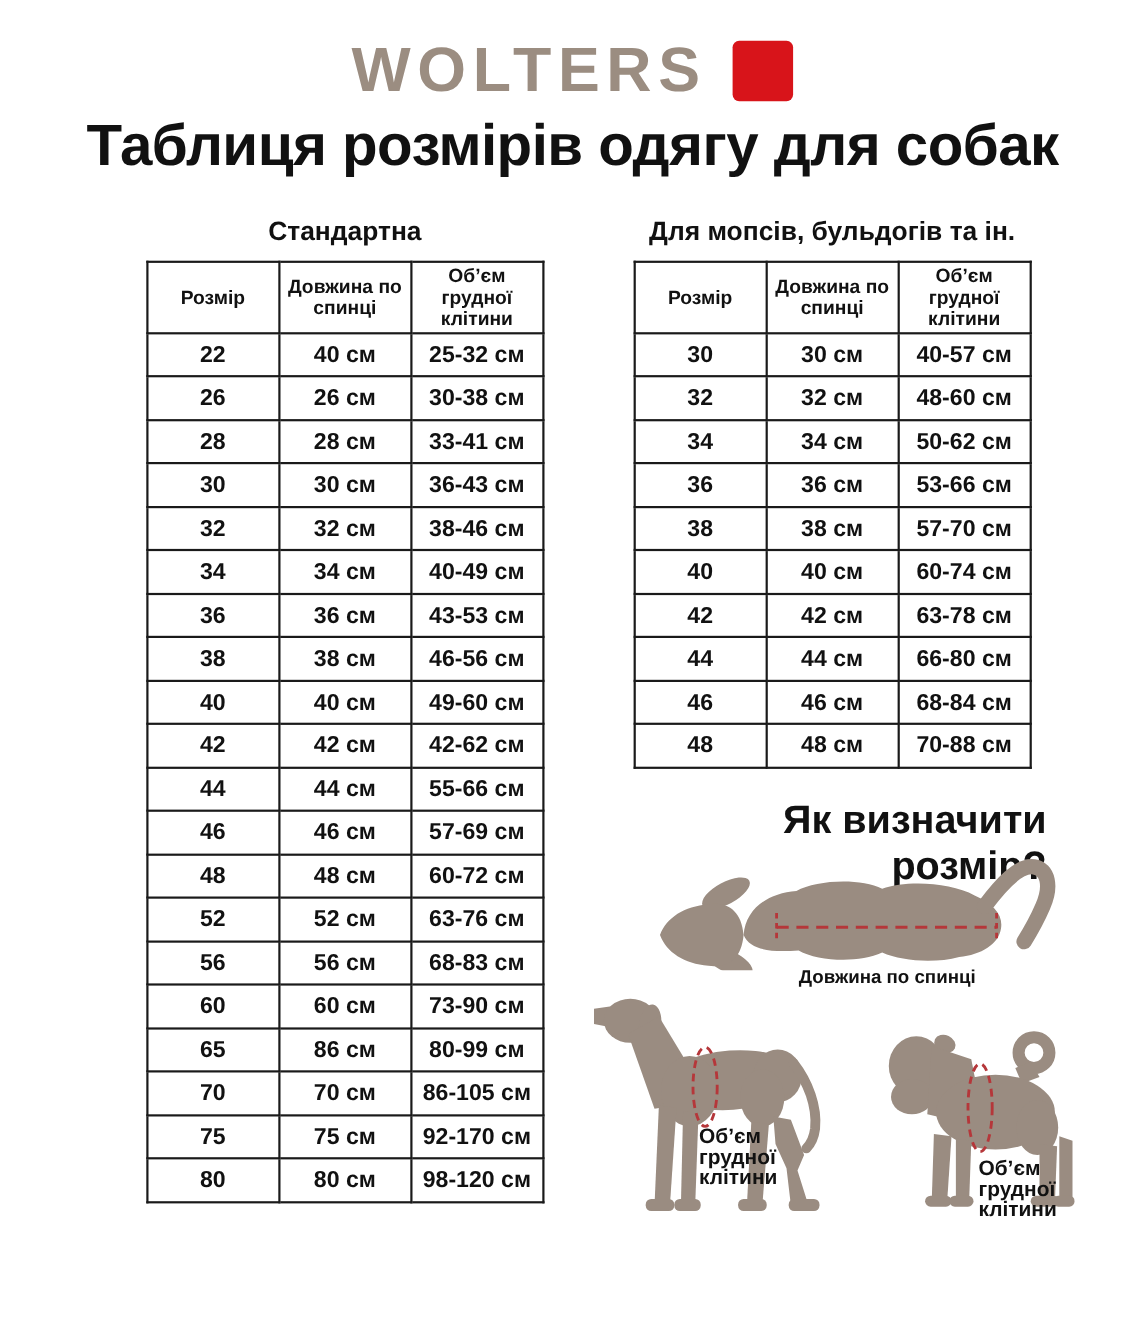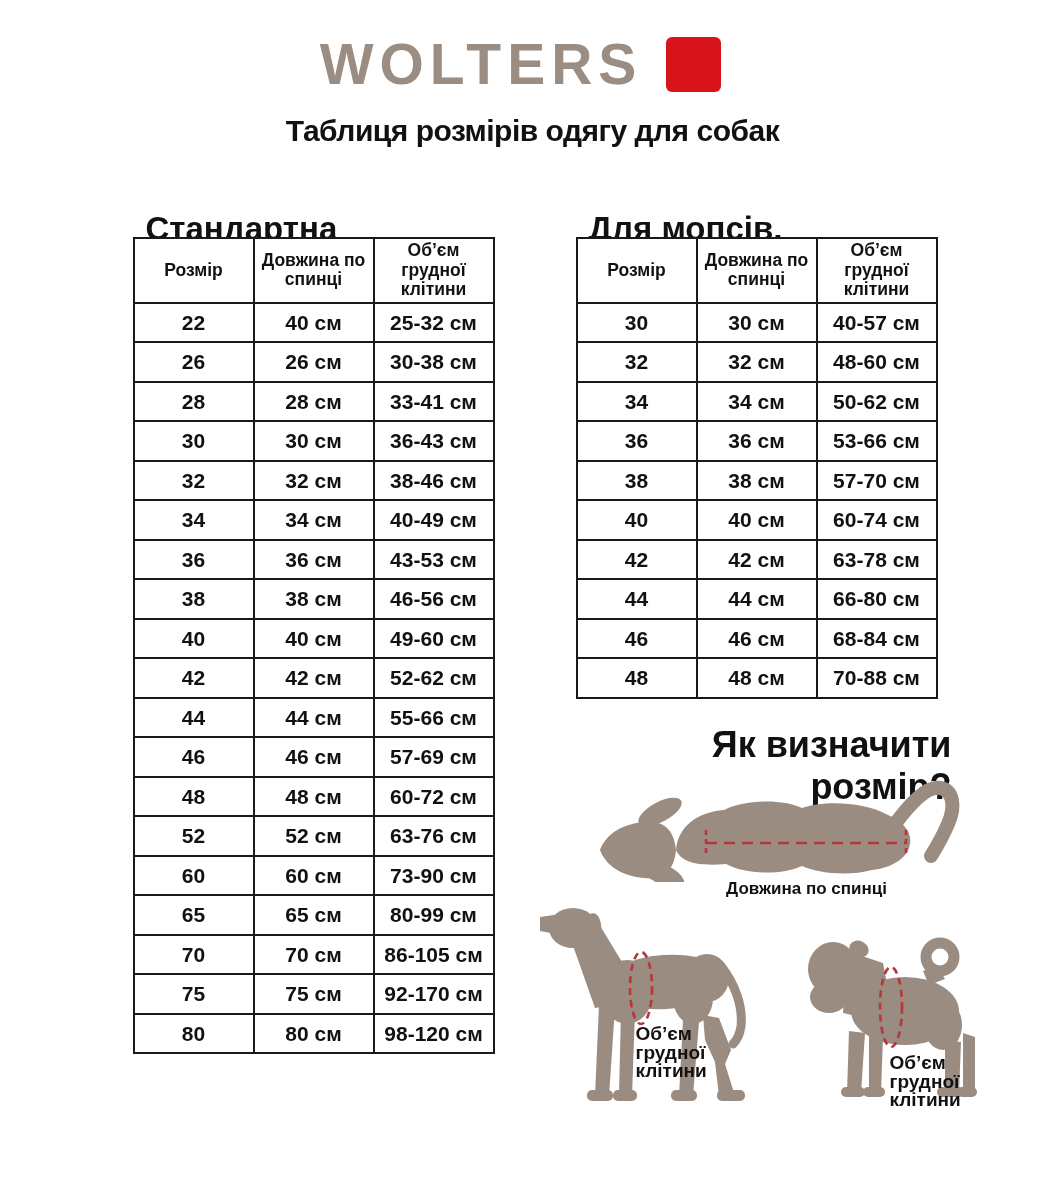--- a/index.html
+++ b/index.html
@@ -13,24 +13,24 @@
   html,body{margin:0;padding:0;background:#ffffff;}
   .canvas{
     position:relative;width:978px;height:1200px;margin:0 auto;background:#fff;
     font-family:"Liberation Sans","DejaVu Sans",sans-serif;color:var(--ink);overflow:hidden;
   }
   
   .logo-row{position:absolute;top:36px;left:0;width:100%;display:flex;justify-content:center;align-items:center;gap:24px;}
   .logo-text{font-size:57px;font-weight:700;letter-spacing:6px;line-height:1;color:var(--logo-text);}
   .logo-square{width:55px;height:55px;border-radius:6px;background:var(--logo-square);}
   
-  .main-title{position:absolute;top:102px;left:0;width:100%;margin:12px;text-align:center;
-    font-size:30px;font-weight:700;letter-spacing:-0.5px;}
-  
-  .table-title{position:absolute;margin:13px;font-size:33px;font-weight:700;}
+  .main-title{position:absolute;top:102px;left:0;width:100%;margin:0;text-align:center;
+    font-size:53px;font-weight:700;letter-spacing:-0.5px;}
+  
+  .table-title{position:absolute;margin:0;font-size:24px;font-weight:700;text-align:center;}
   #std-title{left:101px;top:197px;width:362px;}
   #pug-title{left:544px;top:197px;width:362px;}
   
   table.size{position:absolute;border-collapse:collapse;width:362px;table-layout:fixed;background:#fff;}
   #std-table{left:101px;top:237px;}
   #pug-table{left:544px;top:237px;}
   table.size th,table.size td{border:2px solid var(--border);text-align:center;font-weight:700;vertical-align:middle;}
   table.size th{height:42px;font-size:17.5px;line-height:1.12;padding:2px 4px;}
   table.size td{height:37.5px;font-size:21px;padding:0;}
   
@@ -113,21 +113,21 @@
           <td>46-56 см</td>
         </tr>
         <tr>
           <td>40</td>
           <td>40 см</td>
           <td>49-60 см</td>
         </tr>
         <tr>
           <td>42</td>
           <td>42 см</td>
-          <td>52-62 см</td>
+          <td>42-62 см</td>
         </tr>
         <tr>
           <td>44</td>
           <td>44 см</td>
           <td>55-66 см</td>
         </tr>
         <tr>
           <td>46</td>
           <td>46 см</td>
           <td>57-69 см</td>
@@ -136,27 +136,32 @@
           <td>48</td>
           <td>48 см</td>
           <td>60-72 см</td>
         </tr>
         <tr>
           <td>52</td>
           <td>52 см</td>
           <td>63-76 см</td>
         </tr>
         <tr>
+          <td>56</td>
+          <td>56 см</td>
+          <td>68-83 см</td>
+        </tr>
+        <tr>
           <td>60</td>
           <td>60 см</td>
           <td>73-90 см</td>
         </tr>
         <tr>
           <td>65</td>
-          <td>65 см</td>
+          <td>86 см</td>
           <td>80-99 см</td>
         </tr>
         <tr>
           <td>70</td>
           <td>70 см</td>
           <td>86-105 см</td>
         </tr>
         <tr>
           <td>75</td>
           <td>75 см</td>

